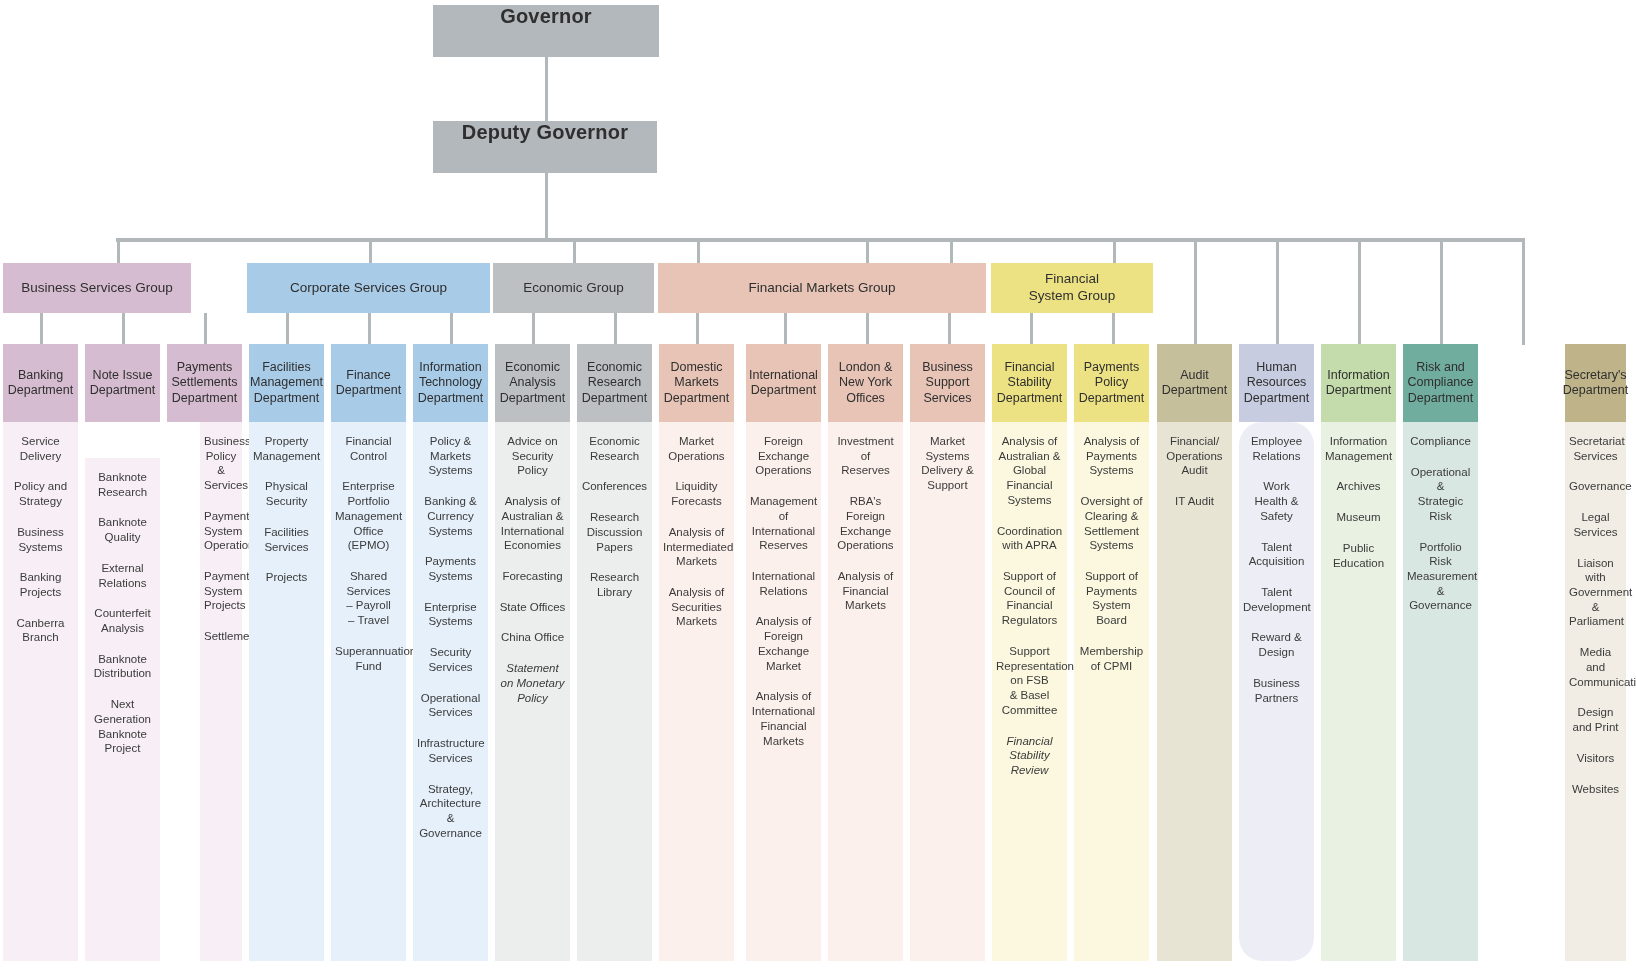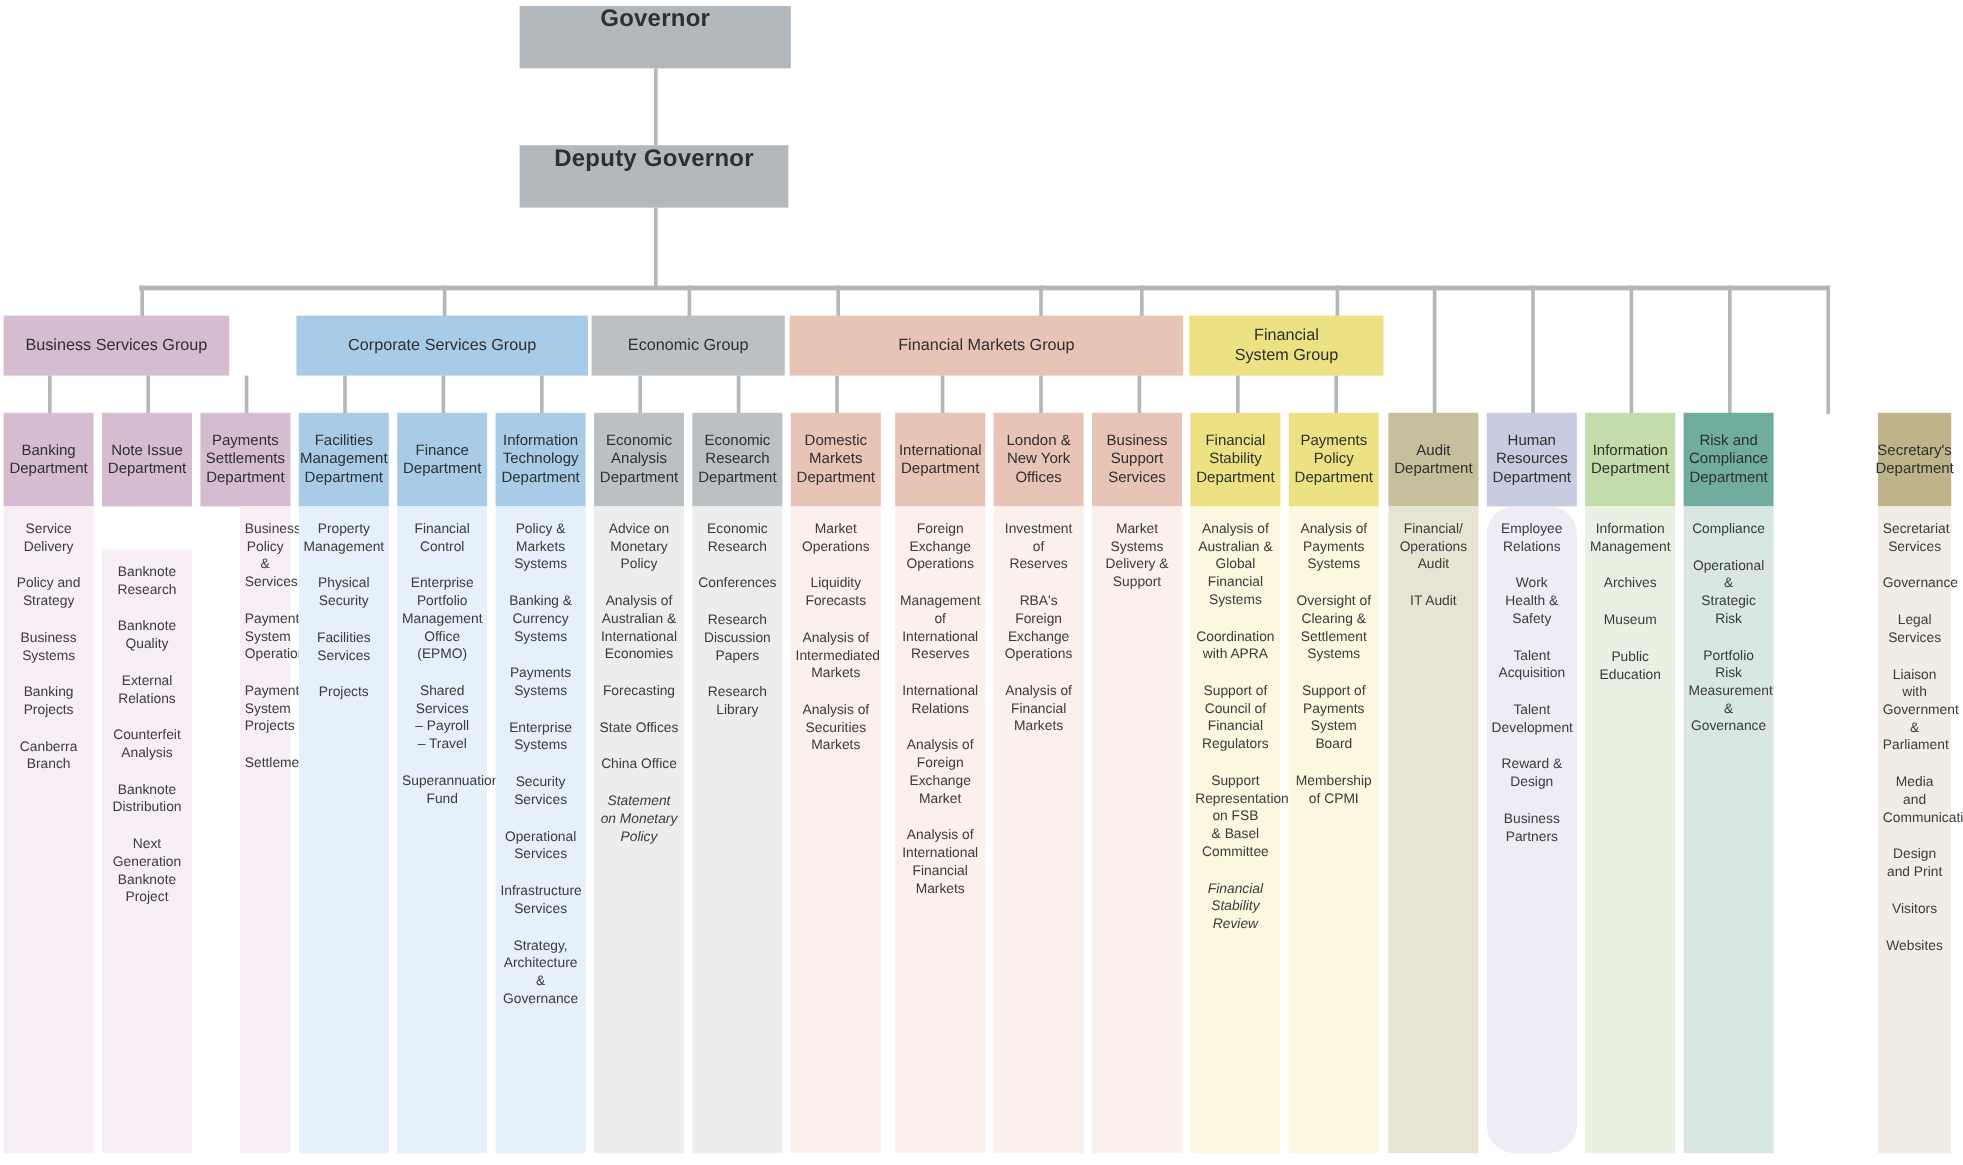--- a/index.html
+++ b/index.html
@@ -275,21 +275,21 @@
 Governance</div>
       </div>
   </div>
 
   <div class="dept-col" style="left:495px;  width:75px;">
     <div class="dept-head" style="background:#bcc0c3; white-space:pre-line;">Economic
 Analysis
 Department</div>
     <div class="dept-body" style="background:#eceded;">
         <div class="item">Advice on
-Monetary
+Security
 Policy</div>
         <div class="item">Analysis of
 Australian &amp;
 International
 Economies</div>
         <div class="item">Forecasting</div>
         <div class="item">State Offices</div>
         <div class="item">China Office</div>
         <div class="item italic">Statement
 on Monetary

